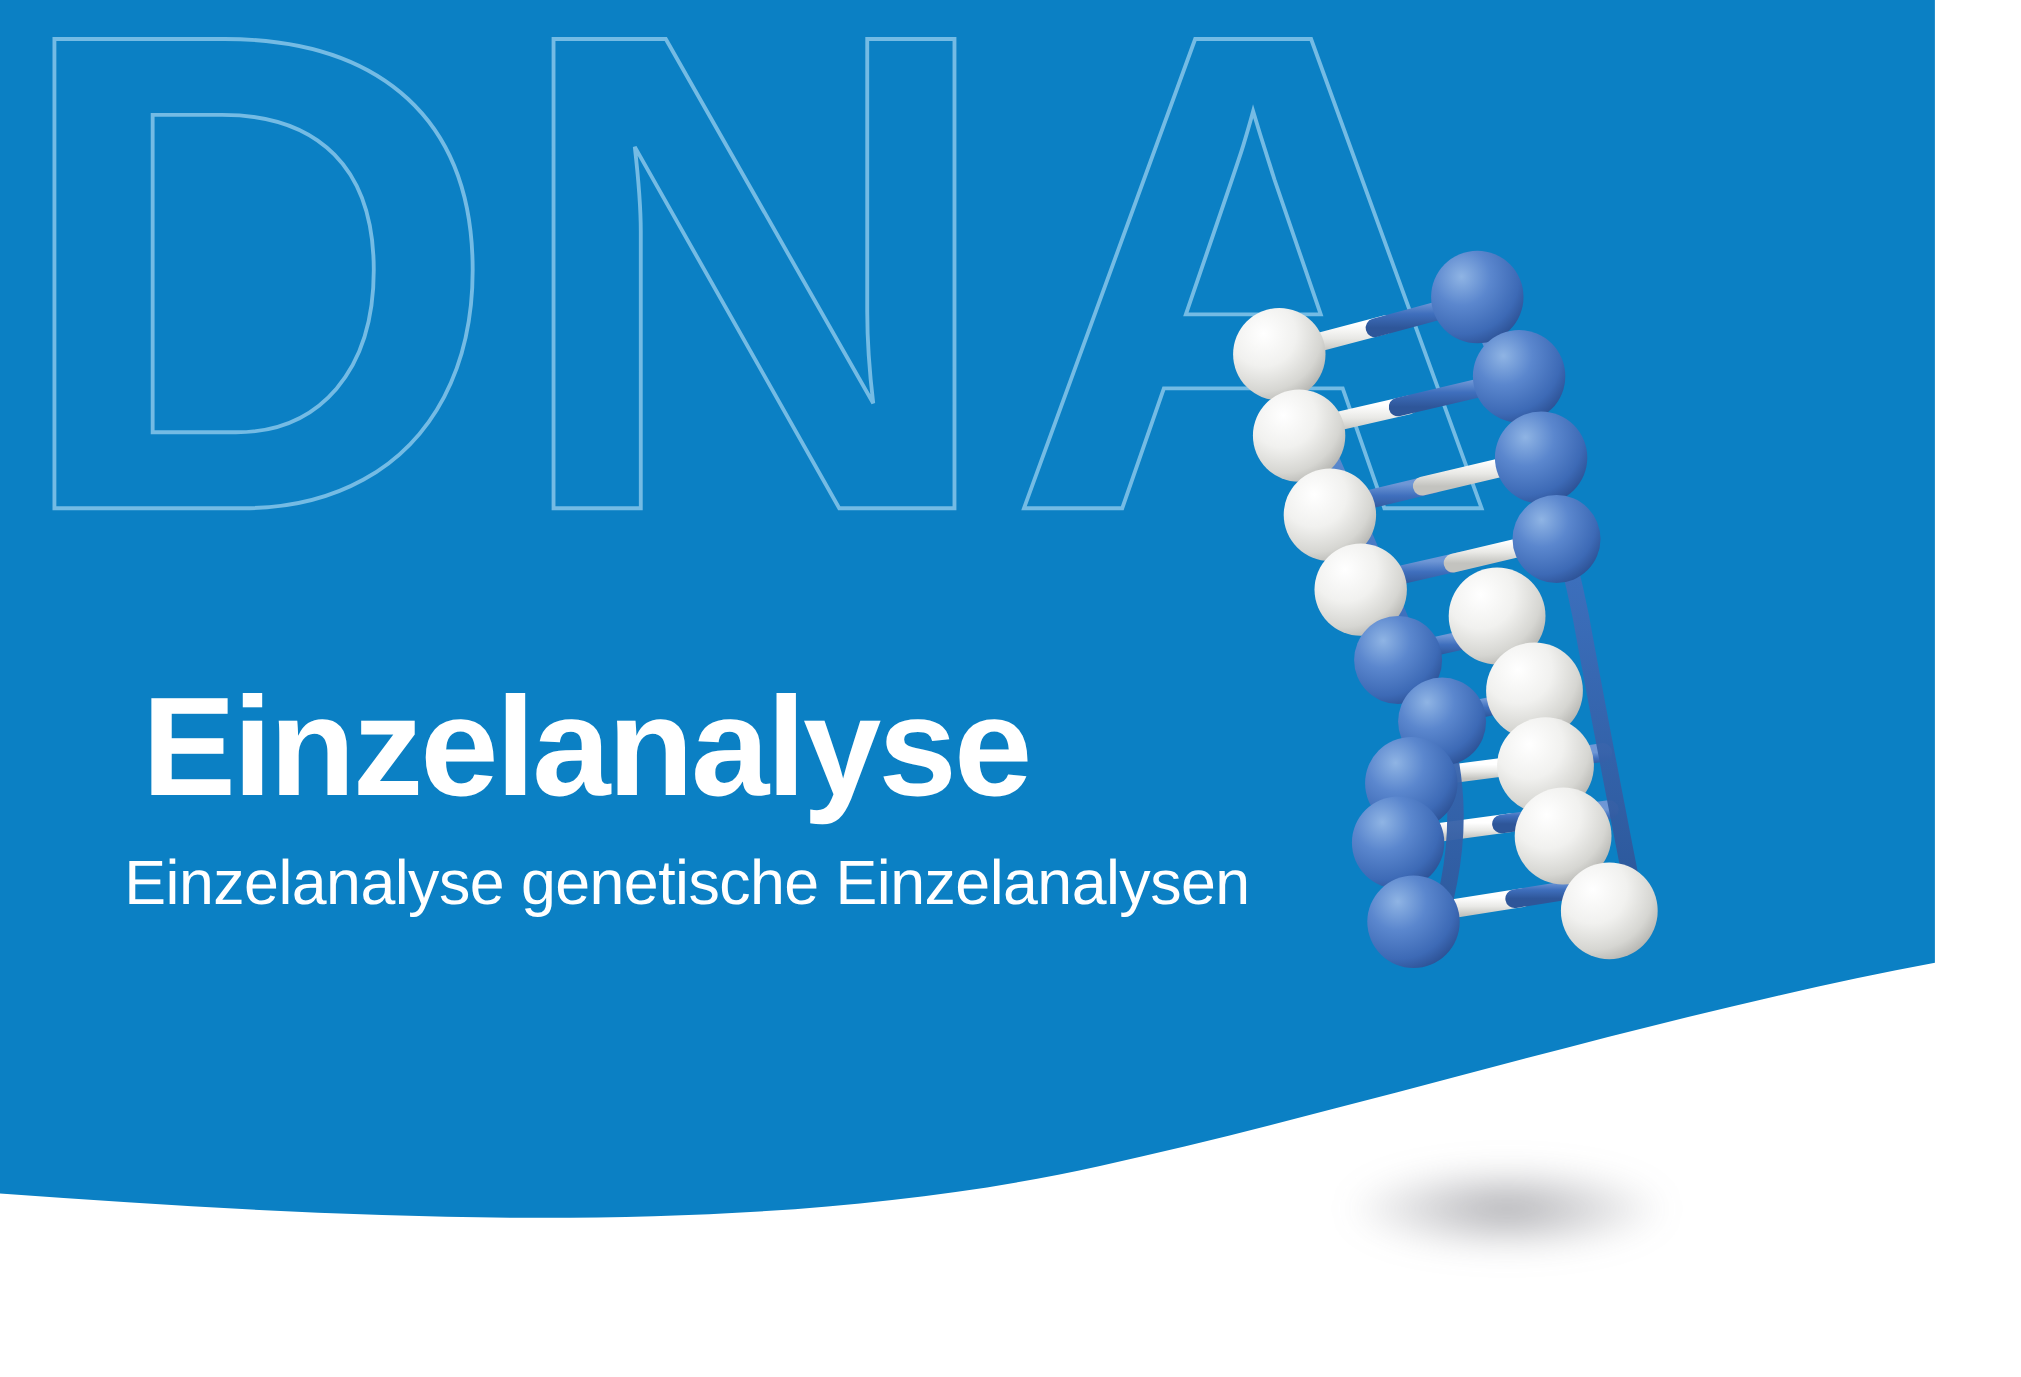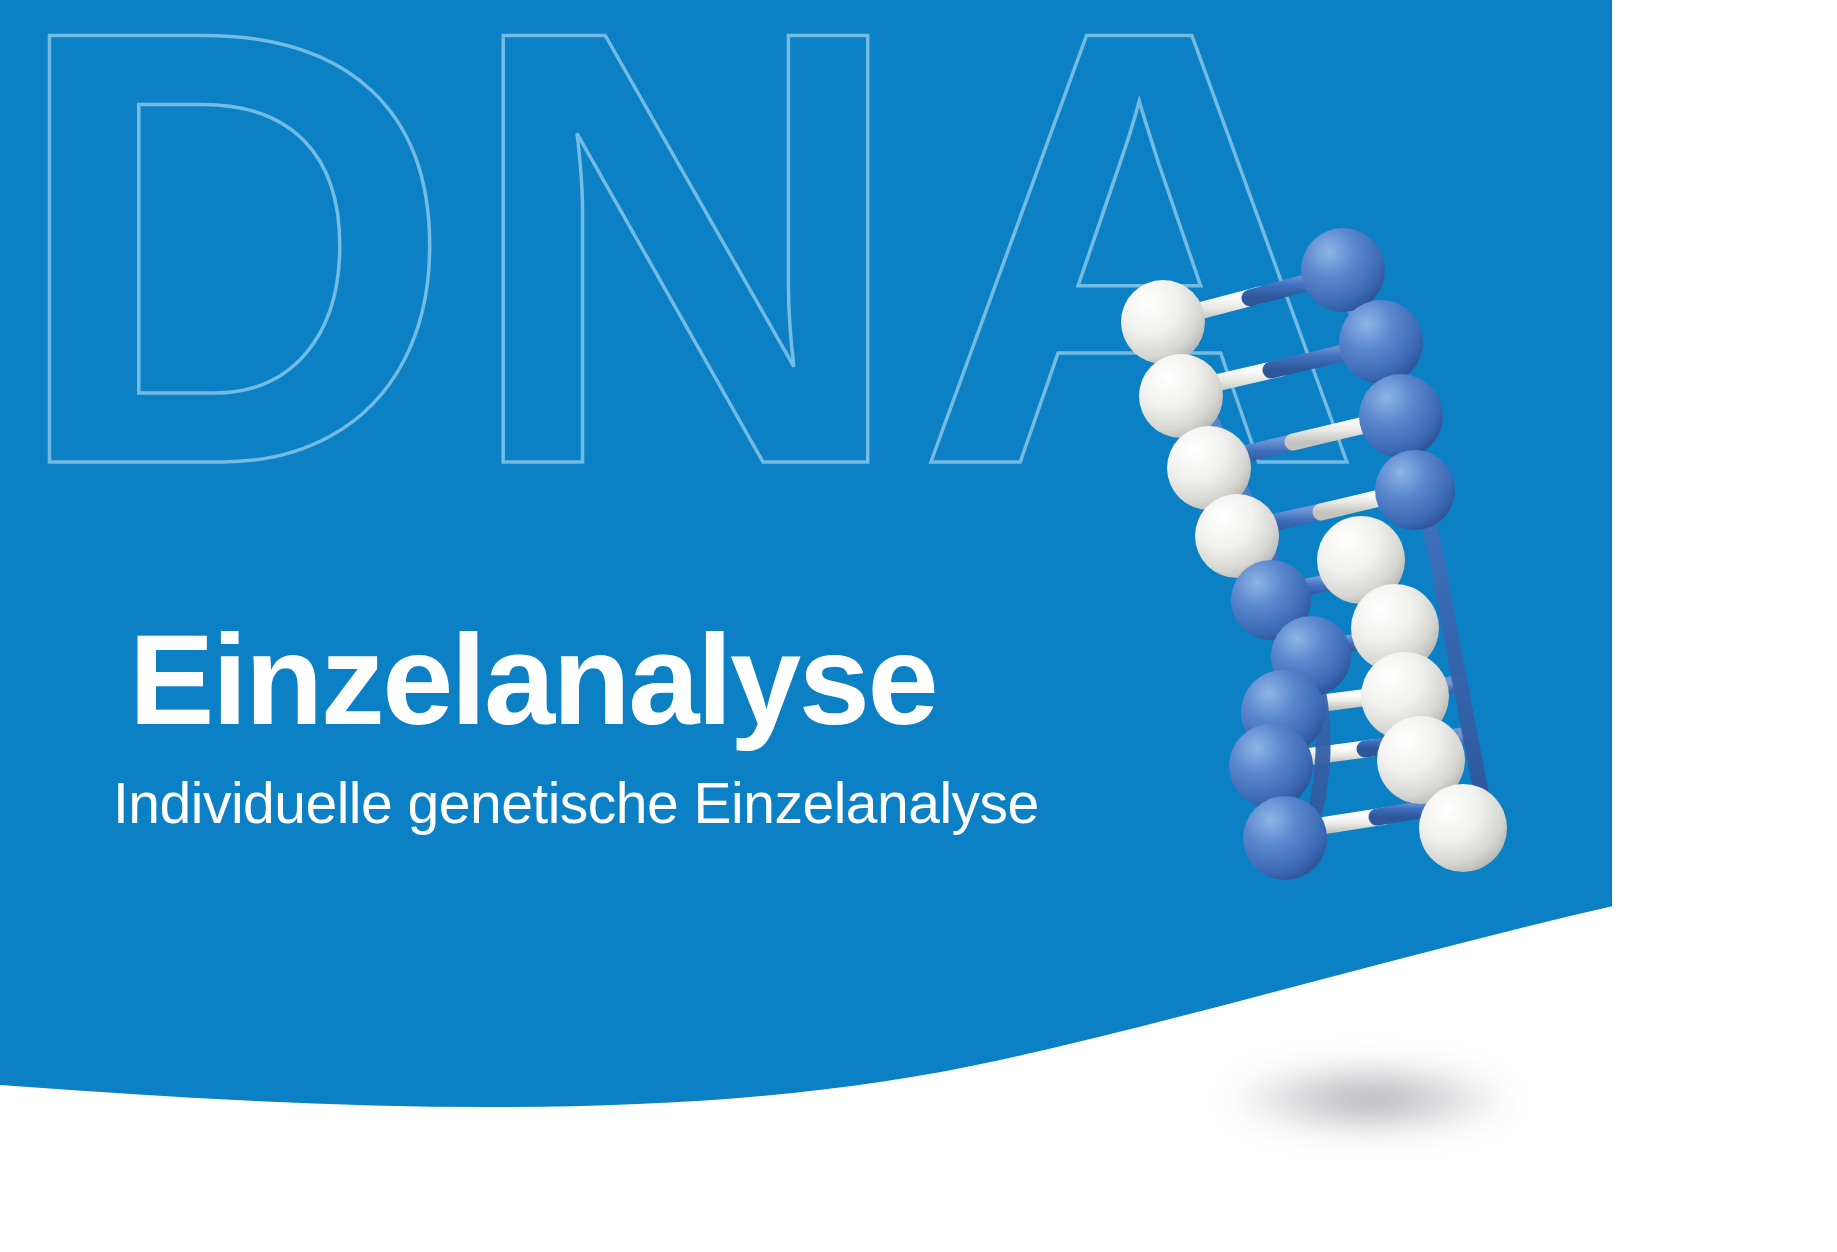--- a/index.html
+++ b/index.html
@@ -6,21 +6,21 @@
     margin: 0;
     padding: 0;
     background: #ffffff;
   }
   body {
     font-family: "Liberation Sans", sans-serif;
   }
 
   .banner {
     position: relative;
-    width: 1612px;
+    width: 1759px;
     height: 1252px;
     overflow: hidden;
     background: #ffffff;
   }
 
   
   .blue-bg {
     position: absolute;
     inset: 0;
     width: 1837px;
@@ -218,16 +218,16 @@
       <circle cx="310" cy="428" r="44" fill="url(#gWhite)"></circle>
       <circle cx="320" cy="496" r="44" fill="url(#gWhite)"></circle>
       <circle cx="336" cy="560" r="44" fill="url(#gWhite)"></circle>
       <circle cx="378" cy="628" r="44" fill="url(#gWhite)"></circle>
     </g>
   </svg>
 
 
   <div class="copy">
     <h1 class="headline">Einzelanalyse</h1>
-    <p class="subhead">Individuelle genetische Einzelanalyse</p>
+    <p class="subhead">Einzelanalyse genetische Einzelanalysen</p>
   </div>
 
 </div>
 
 </body></html>

